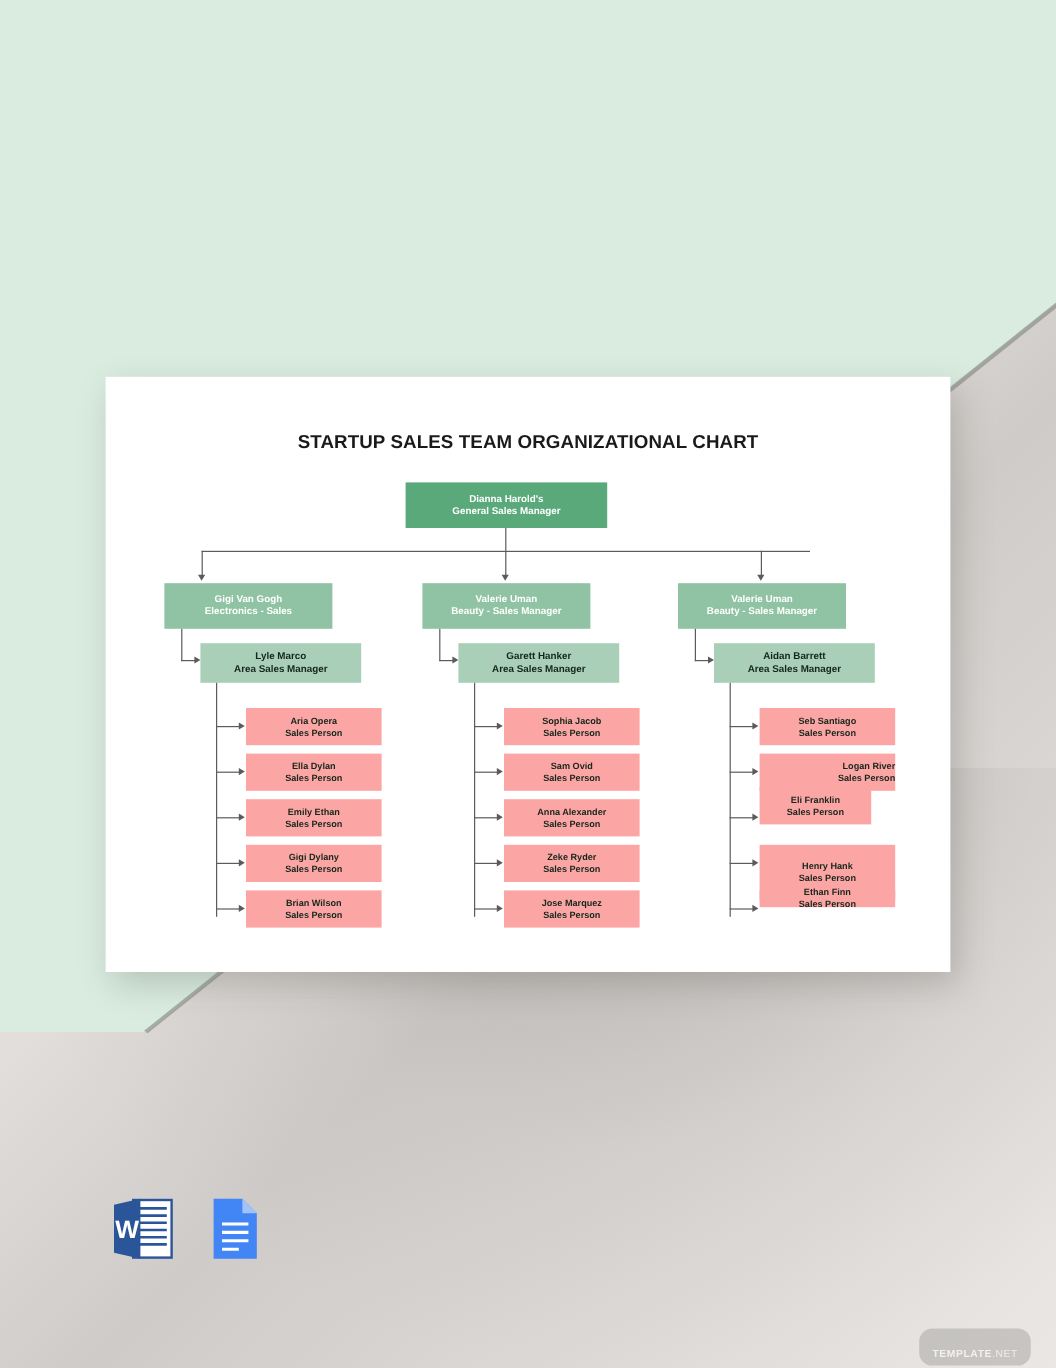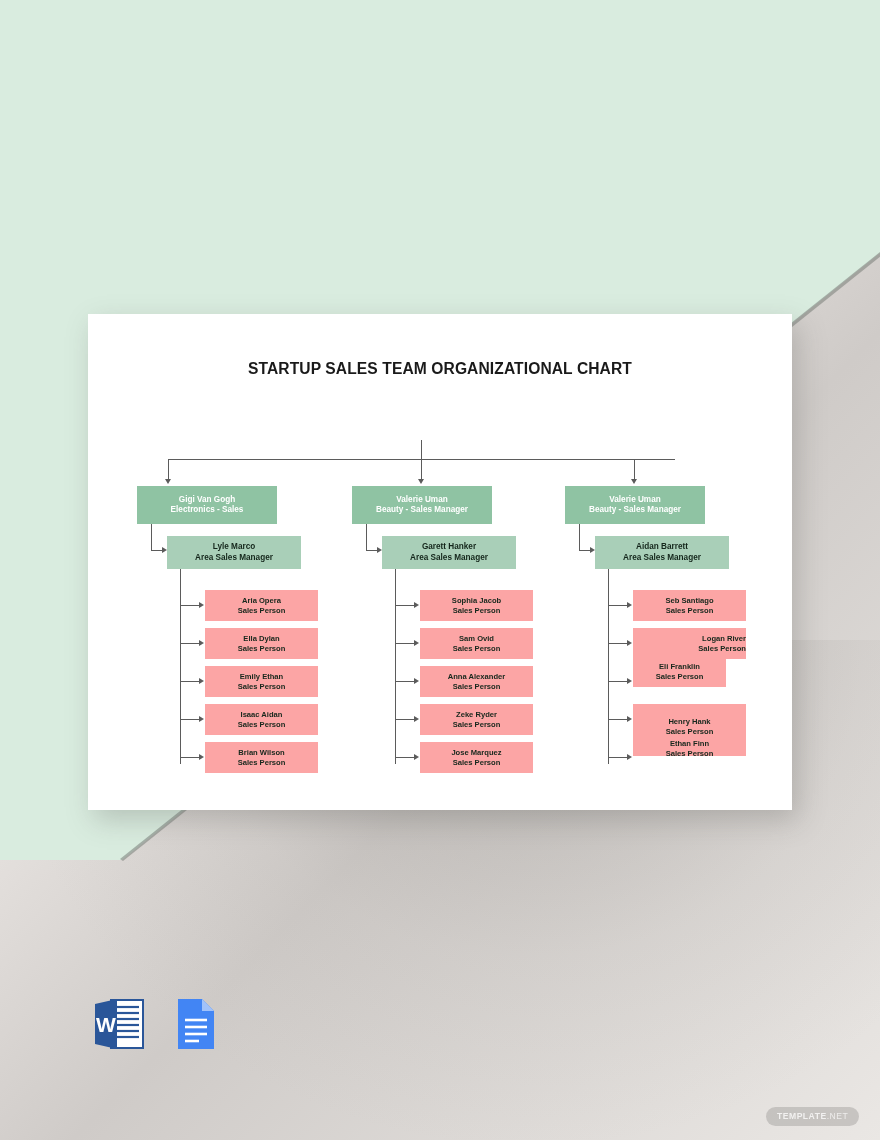--- a/index.html
+++ b/index.html
@@ -131,21 +131,21 @@
   }
   .icon-word, .icon-gdocs {
     width: 52px; height: 56px;
     position: relative;
   }
 
   
   .watermark {
     position: absolute;
     left: 766px; top: 1107px;
-    padding: 4px 11px 5px;
+    padding: 16px 11px 5px;
     border-radius: 11px;
     background: rgba(152,150,148,0.42);
     color: #f2f1f0;
     font-size: 8.6px;
     font-weight: bold;
     letter-spacing: 0.5px;
     white-space: nowrap;
   }
   .watermark .lite { font-weight: normal; opacity: 0.92; }
 </style>
@@ -153,20 +153,24 @@
 <body>
 
 <div class="bg-base"></div>
 <div class="bg-shade"></div>
 <div class="bg-sheet"></div>
 <div class="bg-sheet-edge"></div>
 
 <div class="card">
   <div class="chart-title">STARTUP SALES TEAM ORGANIZATIONAL CHART</div>
 
+  <div class="node root" style="left:250px; top:88px; width:168px; height:38px;">
+    <span class="nm">Dianna Harold's</span>
+    <span class="rl">General Sales Manager</span>
+  </div>
 
   <div class="ln v" style="left:333px; top:126px; height:19px;"></div>
 
   <div class="ln h" style="left:80px; top:145px; width:507px;"></div>
 
   <div class="ln v" style="left:80px; top:145px; height:21px;"></div>
   <div class="arrow-down" style="left:77px; top:165px;"></div>
   <div class="ln v" style="left:333px; top:145px; height:21px;"></div>
   <div class="arrow-down" style="left:330px; top:165px;"></div>
   <div class="ln v" style="left:546px; top:145px; height:21px;"></div>
@@ -202,21 +206,21 @@
   <div class="ln h" style="left:92px; top:367px; width:20px;"></div>
   <div class="arrow-right" style="left:111px; top:364px;"></div>
   <div class="node leaf" style="left:117px; top:352px; width:113px; height:31px;">
     <span class="nm">Emily Ethan</span>
     <span class="rl">Sales Person</span>
   </div>
 
   <div class="ln h" style="left:92px; top:405px; width:20px;"></div>
   <div class="arrow-right" style="left:111px; top:402px;"></div>
   <div class="node leaf" style="left:117px; top:390px; width:113px; height:31px;">
-    <span class="nm">Isaac Aidan</span>
+    <span class="nm">Gigi Dylany</span>
     <span class="rl">Sales Person</span>
   </div>
 
   <div class="ln h" style="left:92px; top:443px; width:20px;"></div>
   <div class="arrow-right" style="left:111px; top:440px;"></div>
   <div class="node leaf" style="left:117px; top:428px; width:113px; height:31px;">
     <span class="nm">Brian Wilson</span>
     <span class="rl">Sales Person</span>
   </div>
 

